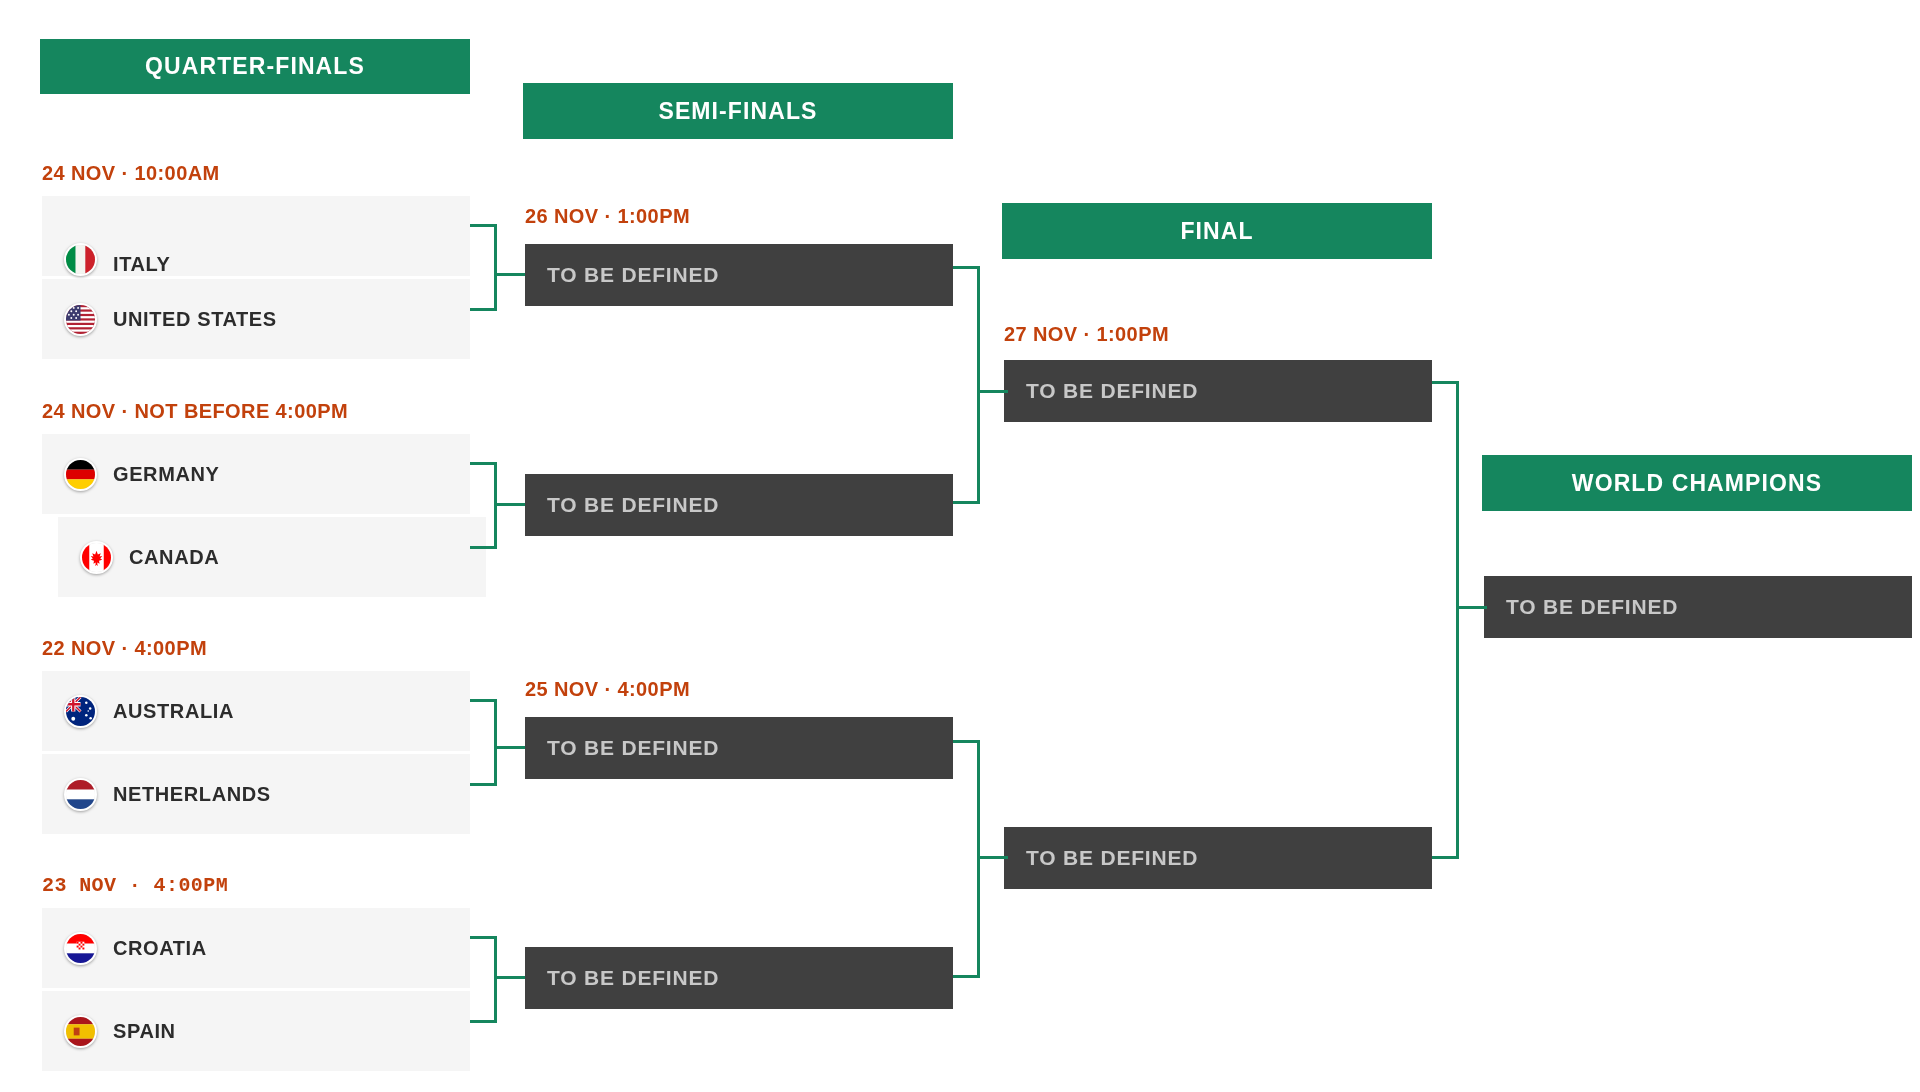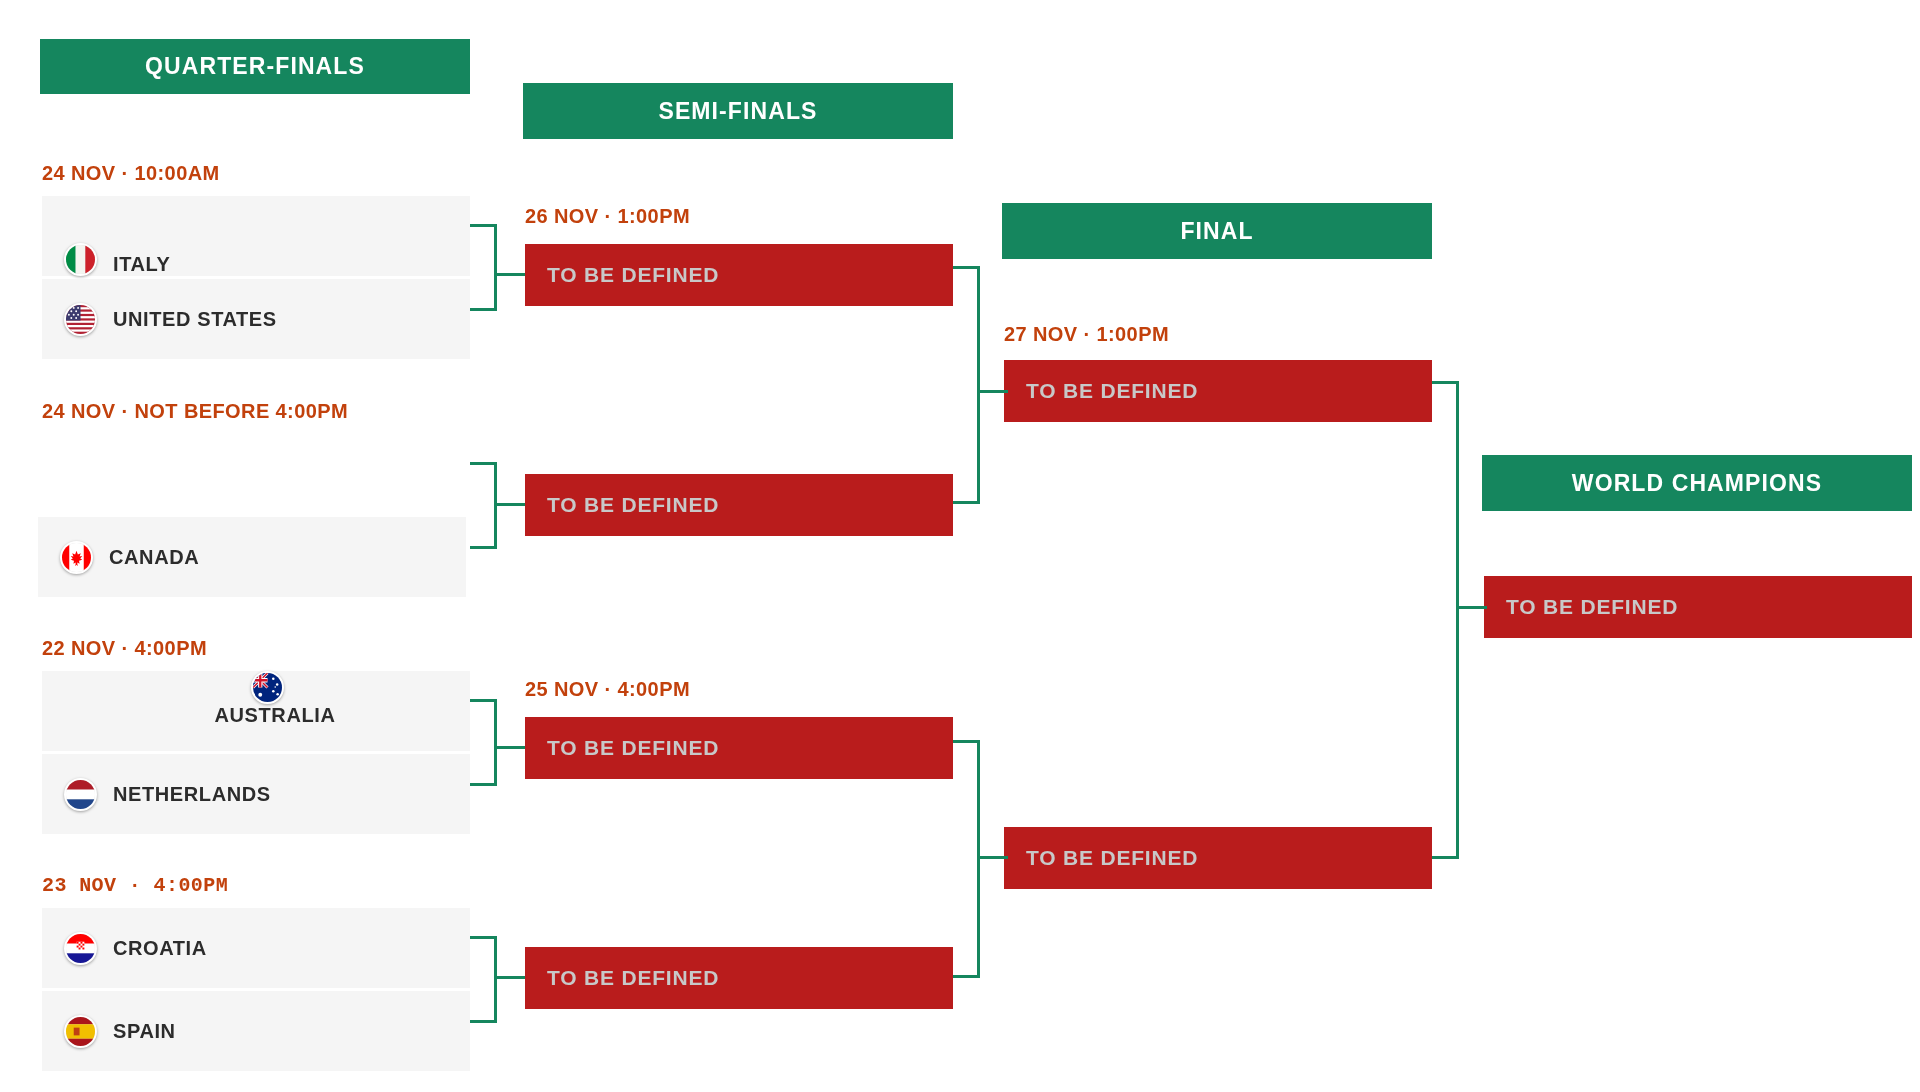--- a/index.html
+++ b/index.html
@@ -64,21 +64,21 @@
     overflow: hidden;
     flex: 0 0 auto;
     position: relative;
     background: #ddd;
   }
   .flag svg { display: block; width: 100%; height: 100%; }
 
   
   .tbd-box {
     position: absolute;
-    background: #b91c1c;
+    background: #404040;
     display: flex;
     align-items: center;
     padding-left: 22px;
   }
   .tbd-text {
     font-size: 21px;
     font-weight: 700;
     color: #C8C8C8;
     letter-spacing: 0.8px;
     text-transform: uppercase;
@@ -143,34 +143,44 @@
             <circle cx="12.5" cy="10" r="1"></circle>
             <circle cx="5.5" cy="13.5" r="1"></circle>
             <circle cx="10.5" cy="13.5" r="1"></circle>
           </g>
       </svg>
     </span>
     <span class="team-name">UNITED STATES</span>
   </div>
 
   <div class="match-date" style="left:42px; top:400px;">24 NOV · NOT BEFORE 4:00PM</div>
-  <div class="team-row" style="left:38px; top:517px; width:428px; height:80px;">
+  <div class="team-row" style="left:42px; top:434px; width:428px; height:80px;">
+    <span class="flag">
+      <svg viewBox="0 0 30 30">
+          <rect y="0" width="30" height="10" fill="#000000"></rect>
+          <rect y="10" width="30" height="10" fill="#DD0000"></rect>
+          <rect y="20" width="30" height="10" fill="#FFCE00"></rect>
+        </svg>
+    </span>
+    <span class="team-name">GERMANY</span>
+  </div>
+  <div class="team-row" style="left:58px; top:517px; width:428px; height:80px;">
     <span class="flag">
       <svg viewBox="0 0 30 30">
         <rect width="30" height="30" fill="#FFFFFF"></rect>
         <rect x="0" y="0" width="7.5" height="30" fill="#FF0000"></rect>
         <rect x="22.5" y="0" width="7.5" height="30" fill="#FF0000"></rect>
         <path d="M15 8 L16.4 12 L19.4 10.6 L18.2 14 L21 13.4 L18.8 16 L21 17.2 L17.6 18.4 L18.2 21.4 L15.8 20.2 L16.2 24 L15 22.6 L13.8 24 L14.2 20.2 L11.8 21.4 L12.4 18.4 L9 17.2 L11.2 16 L9 13.4 L11.8 14 L10.6 10.6 L13.6 12 Z" fill="#FF0000"></path>
       </svg>
     </span>
     <span class="team-name">CANADA</span>
   </div>
 
   <div class="match-date" style="left:42px; top:637px;">22 NOV · 4:00PM</div>
-  <div class="team-row" style="left:42px; top:671px; width:428px; height:80px;flex-direction:column;">
+  <div class="team-row" style="left:42px; top:671px; width:428px; height:80px;">
     <span class="flag">
       <svg viewBox="0 0 30 30">
         <rect width="30" height="30" fill="#00247D"></rect>
         <g transform="translate(0,0)">
           <rect x="0" y="0" width="15" height="15" fill="#00247D"></rect>
           <path d="M0 0 L15 15 M15 0 L0 15" stroke="#FFFFFF" stroke-width="3"></path>
           <path d="M0 0 L15 15 M15 0 L0 15" stroke="#CF142B" stroke-width="1.6"></path>
           <path d="M7.5 0 V15 M0 7.5 H15" stroke="#FFFFFF" stroke-width="4.4"></path>
           <path d="M7.5 0 V15 M0 7.5 H15" stroke="#CF142B" stroke-width="2.4"></path>
         </g>

